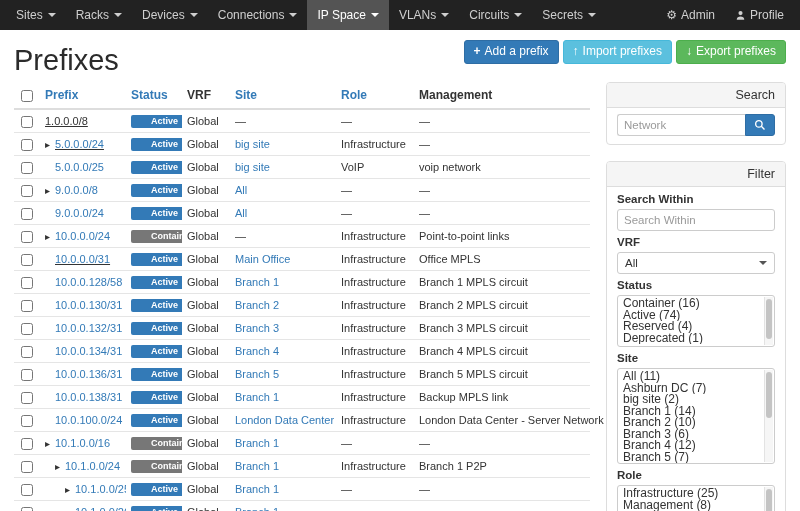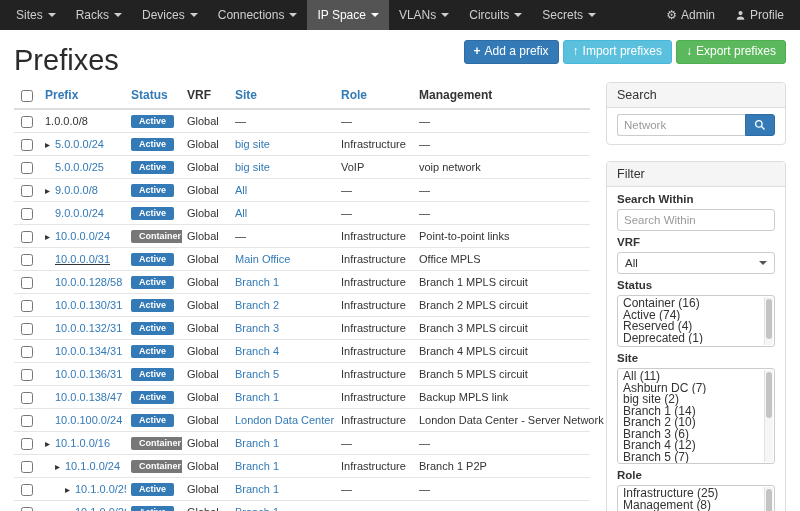--- a/index.html
+++ b/index.html
@@ -29,27 +29,27 @@
   
   .table-wrap { flex: 1; min-width: 0; }
   table { width: 100%; border-collapse: collapse; table-layout: fixed; }
   th { text-align: left; padding: 6px 5px; border-bottom: 2px solid #ddd; font-size: 12px; color: #333; white-space: nowrap; }
   th.sortable { color: #337ab7; cursor: pointer; }
   td { padding: 4px 5px; border-top: 1px solid #e5e5e5; font-size: 11px; line-height: 13px; white-space: nowrap; overflow: hidden; vertical-align: middle; }
   td.desc-cell { overflow: visible; }
   a { color: #337ab7; text-decoration: none; }
   a.prefix-plain { color: #333; }
   .tree-arrow { display: inline-block; width: 10px; color: #333; font-size: 10px; }
-  .status-label { display: inline-block; color: #fff; font-size: 9px; font-weight: bold; padding: 2px 8px; border-radius: 2px; line-height: 1; }
+  .status-label { display: inline-block; color: #fff; font-size: 9px; font-weight: bold; padding: 2px 20px; border-radius: 2px; line-height: 1; }
   input[type="checkbox"] { width: 12px; height: 12px; margin: 0; vertical-align: middle; cursor: pointer; }
   .cb-cell, .cb-head { padding-left: 7px; }
   
   .sidebar { width: 180px; flex: none; }
   .panel { border: 1px solid #ddd; border-radius: 4px; margin-bottom: 16px; background: #fff; }
-  .panel-heading { background: #f5f5f5; border-bottom: 1px solid #ddd; padding: 5px 10px; font-size: 12.5px; color: #333; border-radius: 3px 3px 0 0; }
+  .panel-heading { background: #f5f5f5; border-bottom: 1px solid #ddd; padding: 5px 10px; font-size: 12.5px; color: #333; border-radius: 3px 3px 0 0; text-align: right; }
   .panel-body { padding: 6px 10px 8px 10px; }
   .input-group { display: flex; }
   .form-input { height: 22px; border: 1px solid #ccc; border-radius: 3px; padding: 0 6px; font-size: 11.5px; width: 100%; font-family: inherit; color: #333; }
   .form-input::placeholder { color: #9a9a9a; }
   .input-group .form-input { border-radius: 3px 0 0 3px; border-right: none; flex: 1; min-width: 0; }
   .search-btn { width: 30px; height: 22px; background: #337ab7; border: 1px solid #2e6da4; border-radius: 0 3px 3px 0; display: flex; align-items: center; justify-content: center; cursor: pointer; padding: 0; }
   .filter-label { display: block; font-size: 11.5px; font-weight: bold; margin: 5px 0 3px 0; line-height: 13px; }
   .filter-label.first { margin-top: 0; }
   .select-box { height: 22px; border: 1px solid #ccc; border-radius: 3px; display: flex; align-items: center; justify-content: space-between; padding: 0 7px; font-size: 11.5px; background: #fff; cursor: pointer; }
   .select-box .caret { border-top-color: #555; margin-left: 0; }
@@ -142,30 +142,30 @@
               <th class="sortable">Status</th>
               <th class="">VRF</th>
               <th class="sortable">Site</th>
               <th class="sortable">Role</th>
               <th class="">Management</th>
             </tr>
           </thead>
         <tbody id="table-body">
             <tr>
               <td class="cb-cell"><input type="checkbox" style=""></td>
-              <td><span style="padding-left: 0px;"><a href="#" class="prefix-plain">1.0.0.0/8</a></span></td>
-              <td><span class="status-label" style="background: rgb(51, 122, 183);">Active</span></td>
-              <td>Global</td>
-              <td>—</td>
-              <td>—</td>
-              <td class="desc-cell">—</td>
-            </tr>
-            <tr>
-              <td class="cb-cell"><input type="checkbox" style=""></td>
-              <td><span style="padding-left: 0px;"><span class="tree-arrow">▸</span><a href="#" class="">5.0.0.0/24</a></span></td>
+              <td><span style="padding-left: 0px; text-decoration: underline;"><a href="#" class="prefix-plain">1.0.0.0/8</a></span></td>
+              <td><span class="status-label" style="background: rgb(51, 122, 183);">Active</span></td>
+              <td>Global</td>
+              <td>—</td>
+              <td>—</td>
+              <td class="desc-cell">—</td>
+            </tr>
+            <tr>
+              <td class="cb-cell"><input type="checkbox" style=""></td>
+              <td><span style="padding-left: 0px; text-decoration: underline;"><span class="tree-arrow">▸</span><a href="#" class="">5.0.0.0/24</a></span></td>
               <td><span class="status-label" style="background: rgb(51, 122, 183);">Active</span></td>
               <td>Global</td>
               <td><a href="#">big site</a></td>
               <td>Infrastructure</td>
               <td class="desc-cell">—</td>
             </tr>
             <tr>
               <td class="cb-cell"><input type="checkbox" style=""></td>
               <td><span style="padding-left: 10px;"><a href="#" class="">5.0.0.0/25</a></span></td>
               <td><span class="status-label" style="background: rgb(51, 122, 183);">Active</span></td>
@@ -250,21 +250,21 @@
               <td class="cb-cell"><input type="checkbox" style=""></td>
               <td><span style="padding-left: 10px;"><a href="#" class="">10.0.0.136/31</a></span></td>
               <td><span class="status-label" style="background: rgb(51, 122, 183);">Active</span></td>
               <td>Global</td>
               <td><a href="#">Branch 5</a></td>
               <td>Infrastructure</td>
               <td class="desc-cell">Branch 5 MPLS circuit</td>
             </tr>
             <tr>
               <td class="cb-cell"><input type="checkbox" style=""></td>
-              <td><span style="padding-left: 10px;"><a href="#" class="">10.0.0.138/47</a></span></td>
+              <td><span style="padding-left: 10px;"><a href="#" class="">10.0.0.138/31</a></span></td>
               <td><span class="status-label" style="background: rgb(51, 122, 183);">Active</span></td>
               <td>Global</td>
               <td><a href="#">Branch 1</a></td>
               <td>Infrastructure</td>
               <td class="desc-cell">Backup MPLS link</td>
             </tr>
             <tr>
               <td class="cb-cell"><input type="checkbox" style=""></td>
               <td><span style="padding-left: 10px; margin-top: 15px;"><a href="#" class="">10.0.100.0/24</a></span></td>
               <td><span class="status-label" style="background: rgb(51, 122, 183);">Active</span></td>

